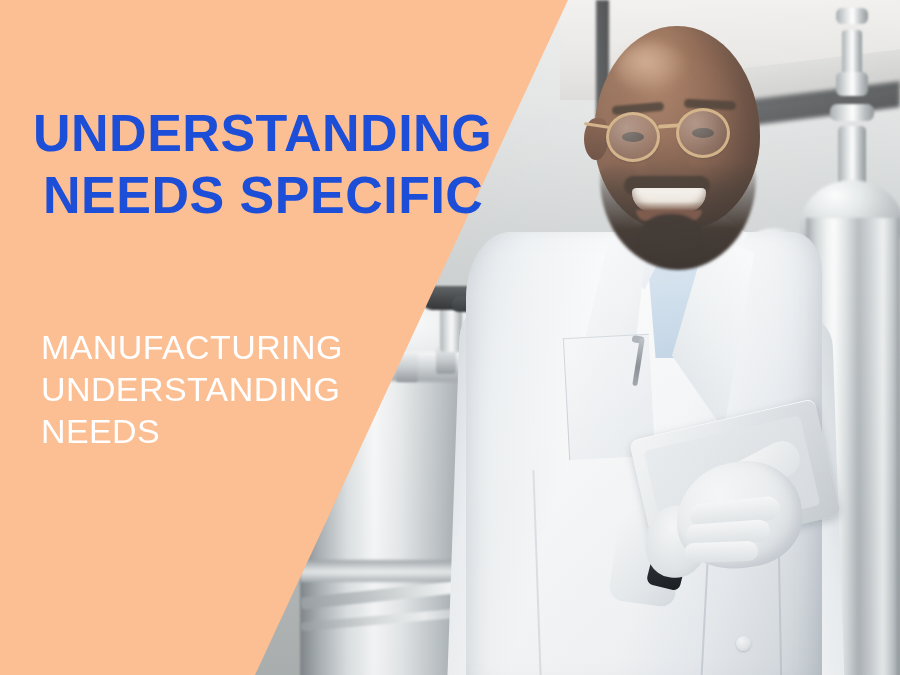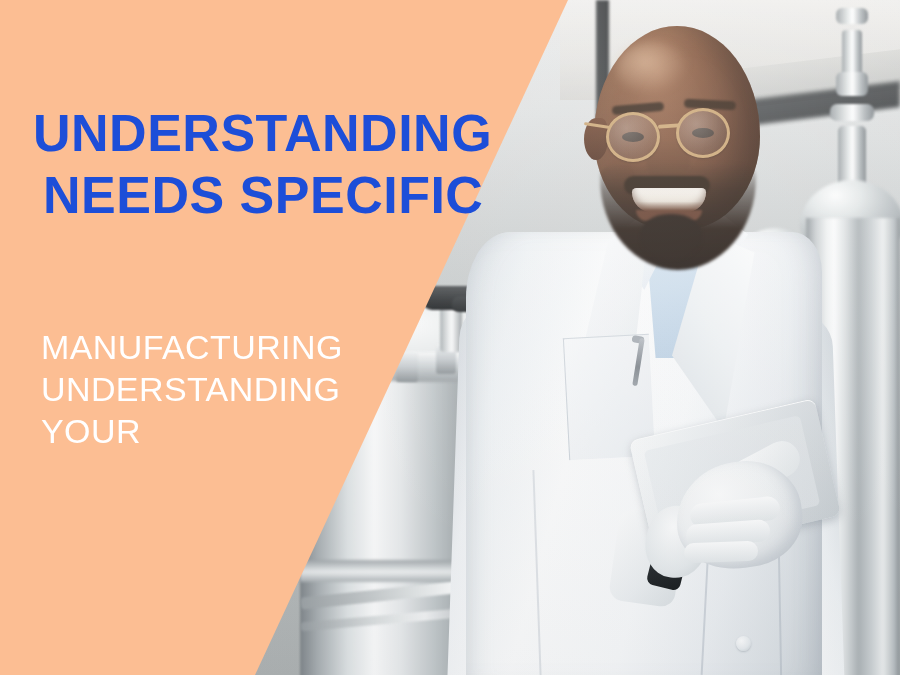--- a/index.html
+++ b/index.html
@@ -514,16 +514,16 @@
   </div>
 
   <div id="panel"></div>
 
   <div id="text-block">
     <div class="headline" id="hl1">UNDERSTANDING</div>
     <div class="headline" id="hl2">NEEDS SPECIFIC</div>
 
     <div class="subline" id="sb1">MANUFACTURING</div>
     <div class="subline" id="sb2">UNDERSTANDING</div>
-    <div class="subline" id="sb3">YOUR</div>
+    <div class="subline" id="sb3">NEEDS</div>
   </div>
 
 </div>
 
 </body></html>

